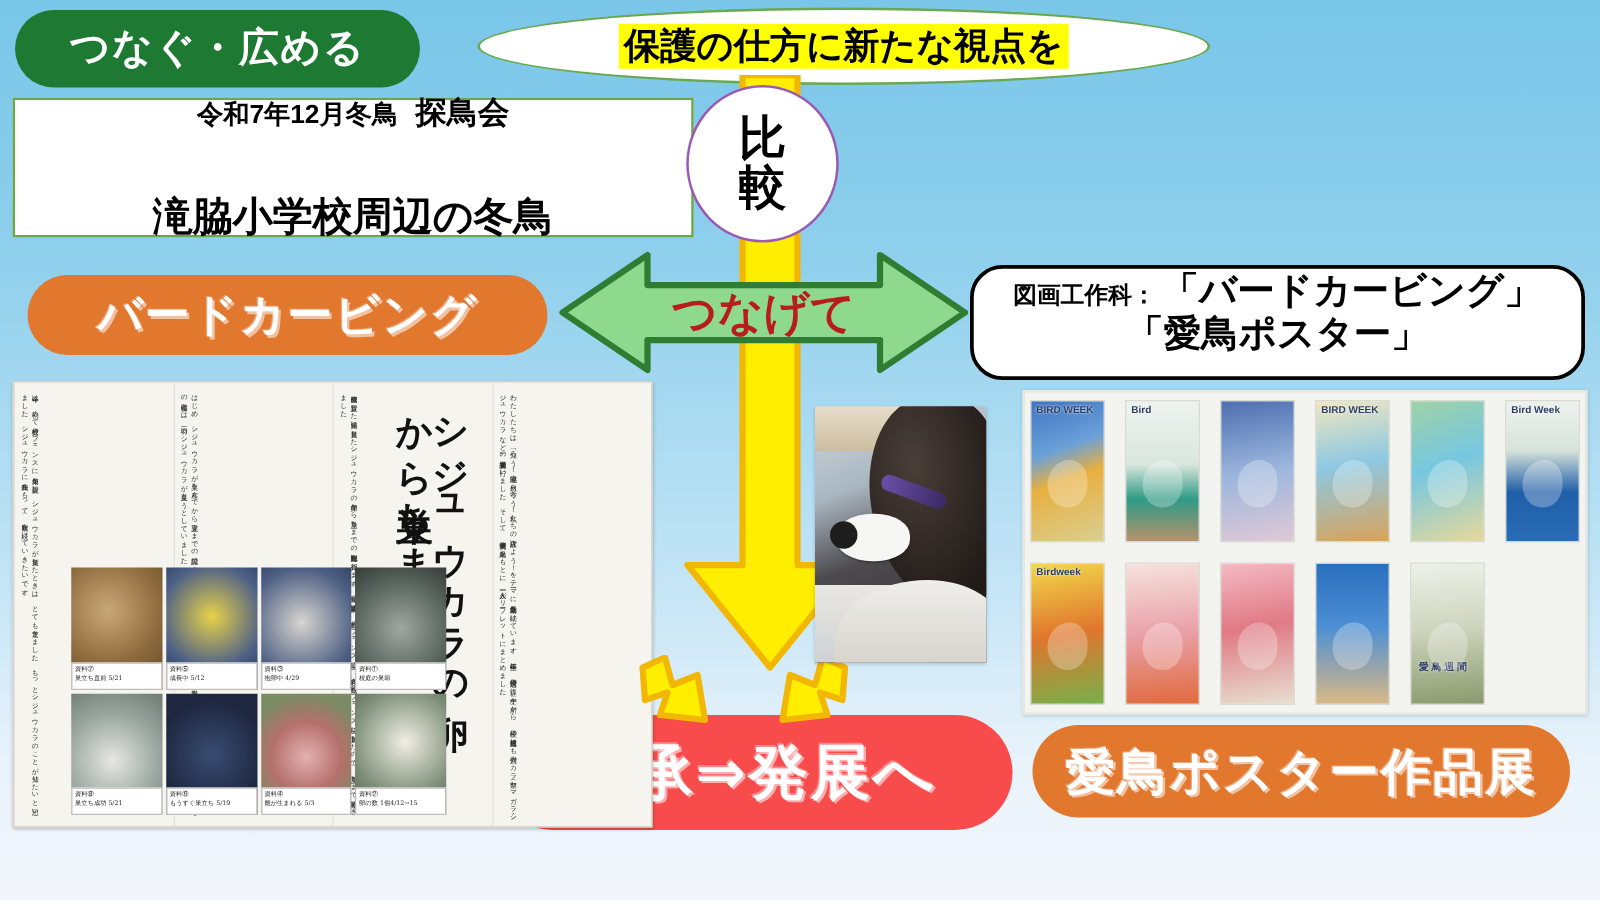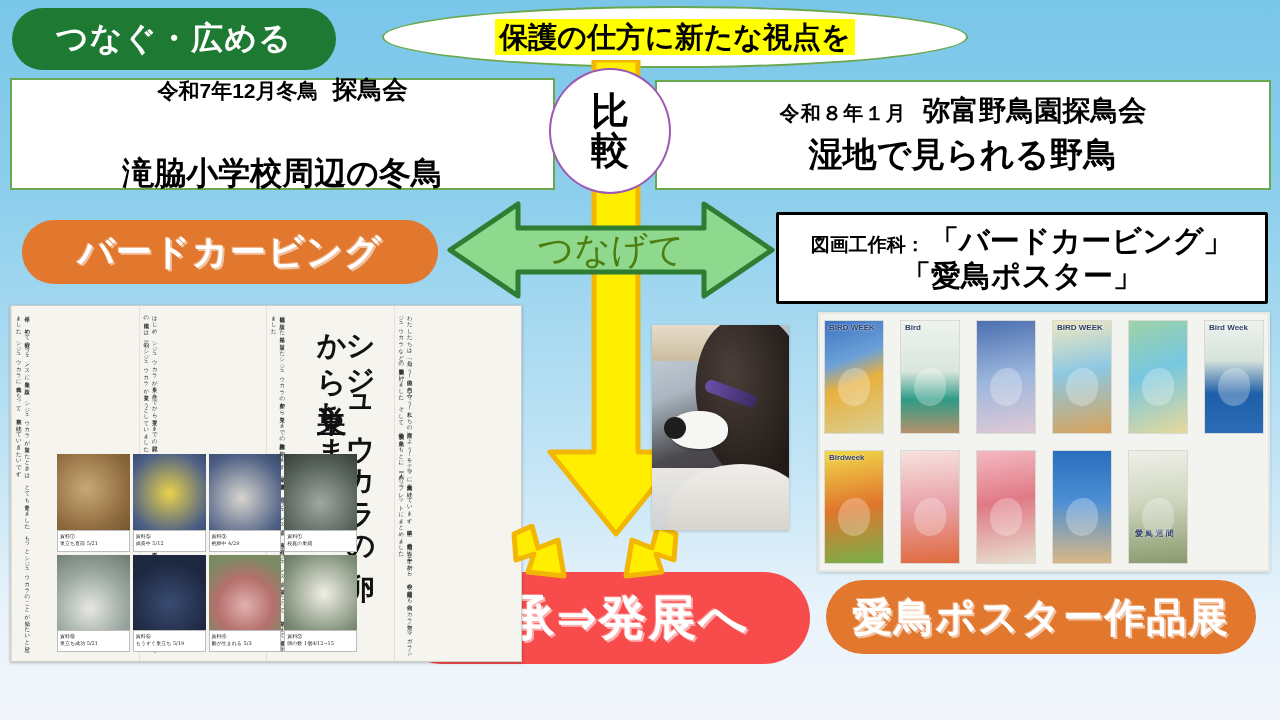--- a/index.html
+++ b/index.html
@@ -75,36 +75,36 @@
     border-radius:50%;
     background:#ffffff;border:2px solid #9b59b6;
     display:flex;flex-direction:column;align-items:center;justify-content:center;
     z-index:6;box-sizing:border-box;
   }
   #circle-hikaku span{font-size:38px;font-weight:bold;color:#000;line-height:1.02;}
 
   
   #box-zuga{
     left:776px;top:212px;width:492px;height:92px;
-    background:#ffffff;border:3px solid #000;border-radius:2px;
+    background:#ffffff;border:3px solid #000;border-radius:26px;
     box-sizing:border-box;
-    display:flex;align-items:center;justify-content:center;
+    display:flex;align-items:flex-start;justify-content:center;
   }
   #box-zuga .inner{text-align:left;line-height:1.18;}
   #box-zuga .lbl{font-size:19px;font-weight:bold;color:#000;}
   #box-zuga .q{font-size:30px;font-weight:bold;color:#000;}
   #box-zuga .row2{text-align:center;}
 
   
   #arrow-yellow-down{left:446px;top:60px;width:340px;height:520px;z-index:2;}
   #arrow-green-tsunagete{left:446px;top:196px;width:330px;height:108px;z-index:4;}
   #arrow-green-label{
     left:446px;top:196px;width:330px;height:108px;z-index:5;
     display:flex;align-items:center;justify-content:center;
-    font-size:36px;font-weight:normal;color:#4d7c0f;
+    font-size:36px;font-weight:bold;color:#b91c1c;
     pointer-events:none;
   }
   #arrow-small-left{left:508px;top:524px;width:70px;height:62px;z-index:3;}
   #arrow-small-right{left:612px;top:524px;width:70px;height:62px;z-index:3;}
 
   
   #img-newspaper{
     left:10px;top:305px;width:510px;height:355px;
     background:#f5f4ef;border:1px solid #cfcdc6;
     box-shadow:0 1px 3px rgba(0,0,0,.25);
@@ -382,27 +382,20 @@
   <div class="abs pill" id="banner-tsunagu">つなぐ・広める</div>
 
   <div class="abs survey-box" id="box-left-survey">
     <div class="survey-l1">
       <span class="small">令和7年12月冬鳥</span>
       &nbsp;<span>探鳥会</span>
     </div>
     <div class="survey-l2">滝脇小学校周辺の冬鳥</div>
   </div>
 
-  <div class="abs survey-box" id="box-right-survey">
-    <div class="survey-l1">
-      <span class="small">令和８年１月</span>
-      &nbsp;<span>弥富野鳥園探鳥会</span>
-    </div>
-    <div class="survey-l2">湿地で見られる野鳥</div>
-  </div>
 
   <div class="abs" id="circle-hikaku">
     <span>比</span>
     <span>較</span>
   </div>
 
   <div class="abs pill" id="banner-aicho-hasshin">バードカービング</div>
 
   <div class="abs" id="box-zuga">
     <div class="inner">

